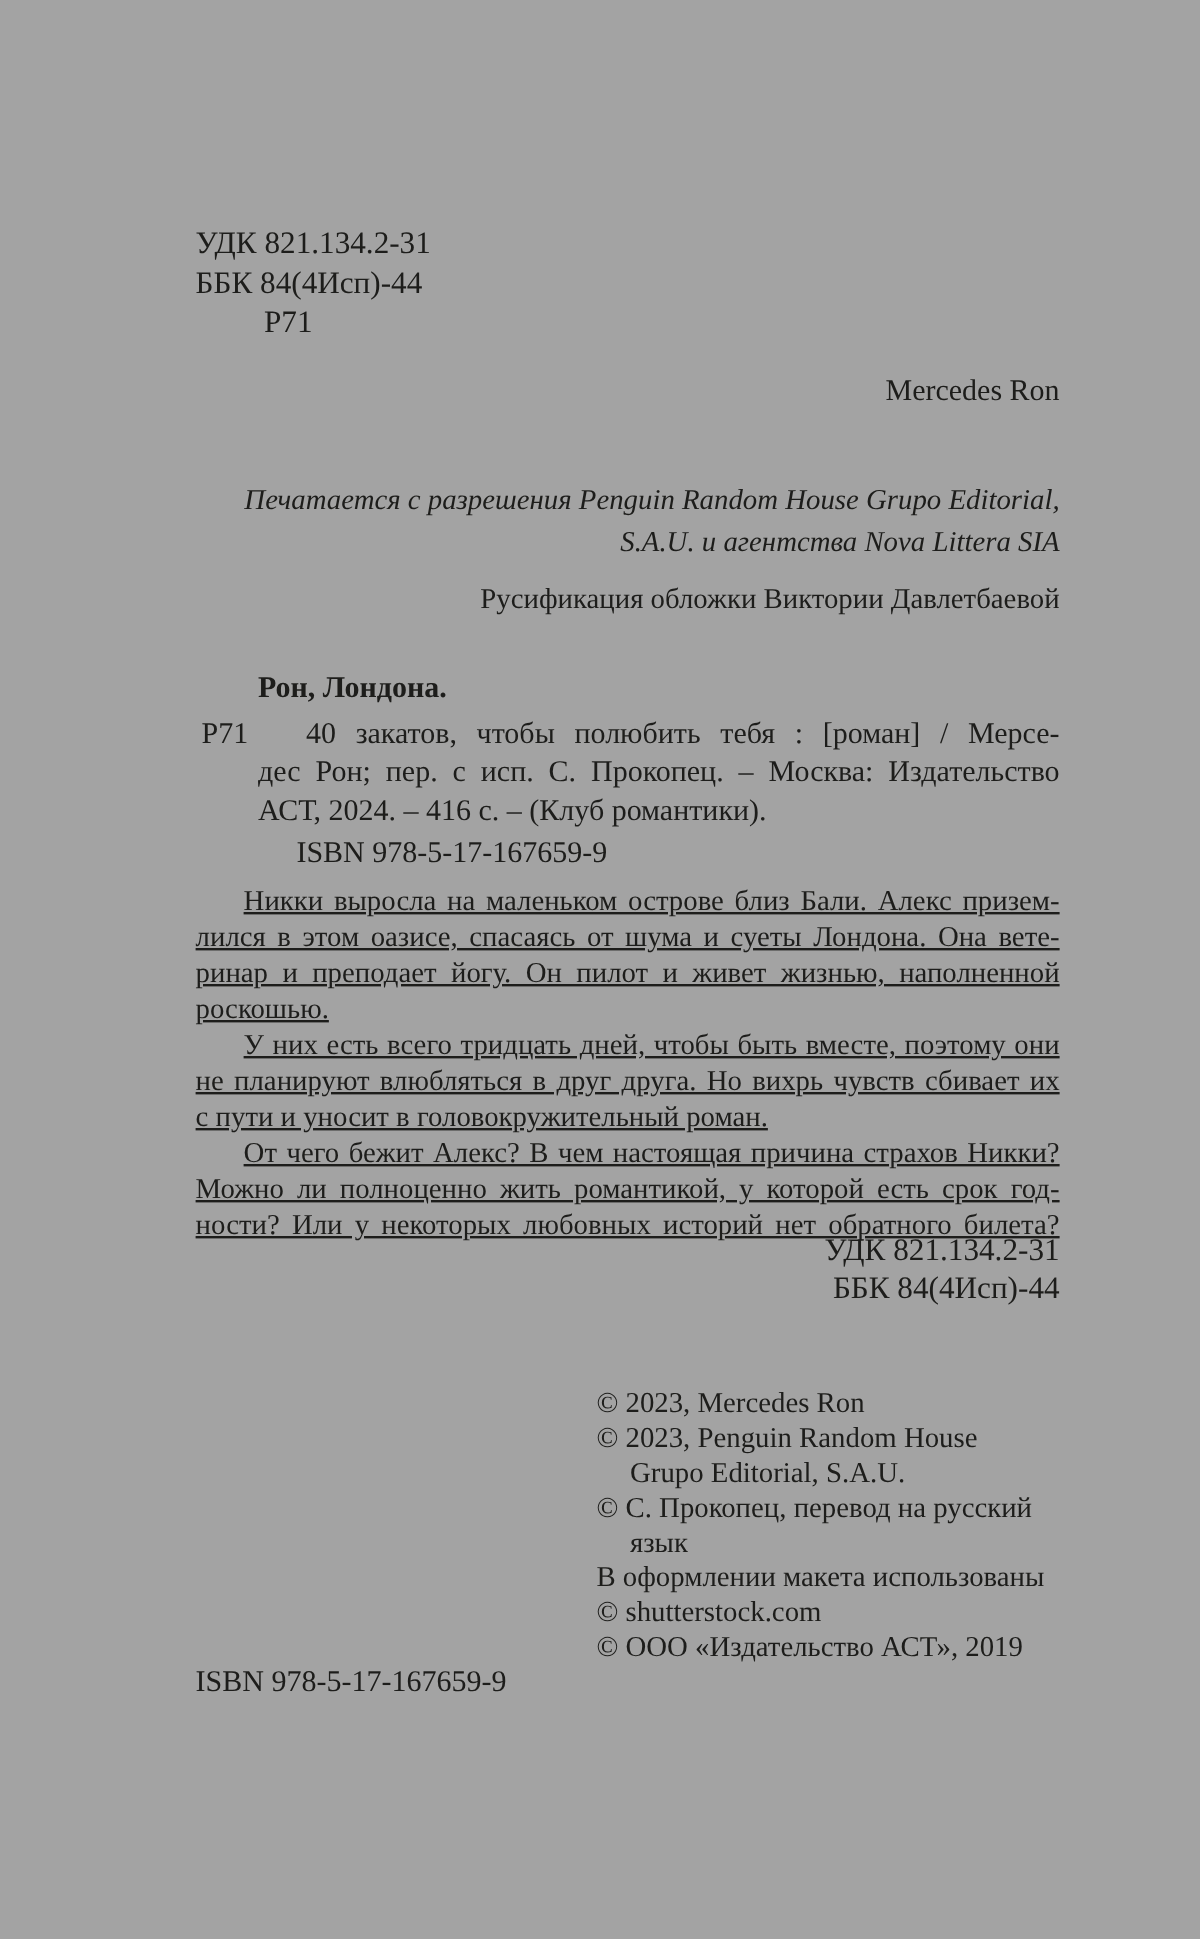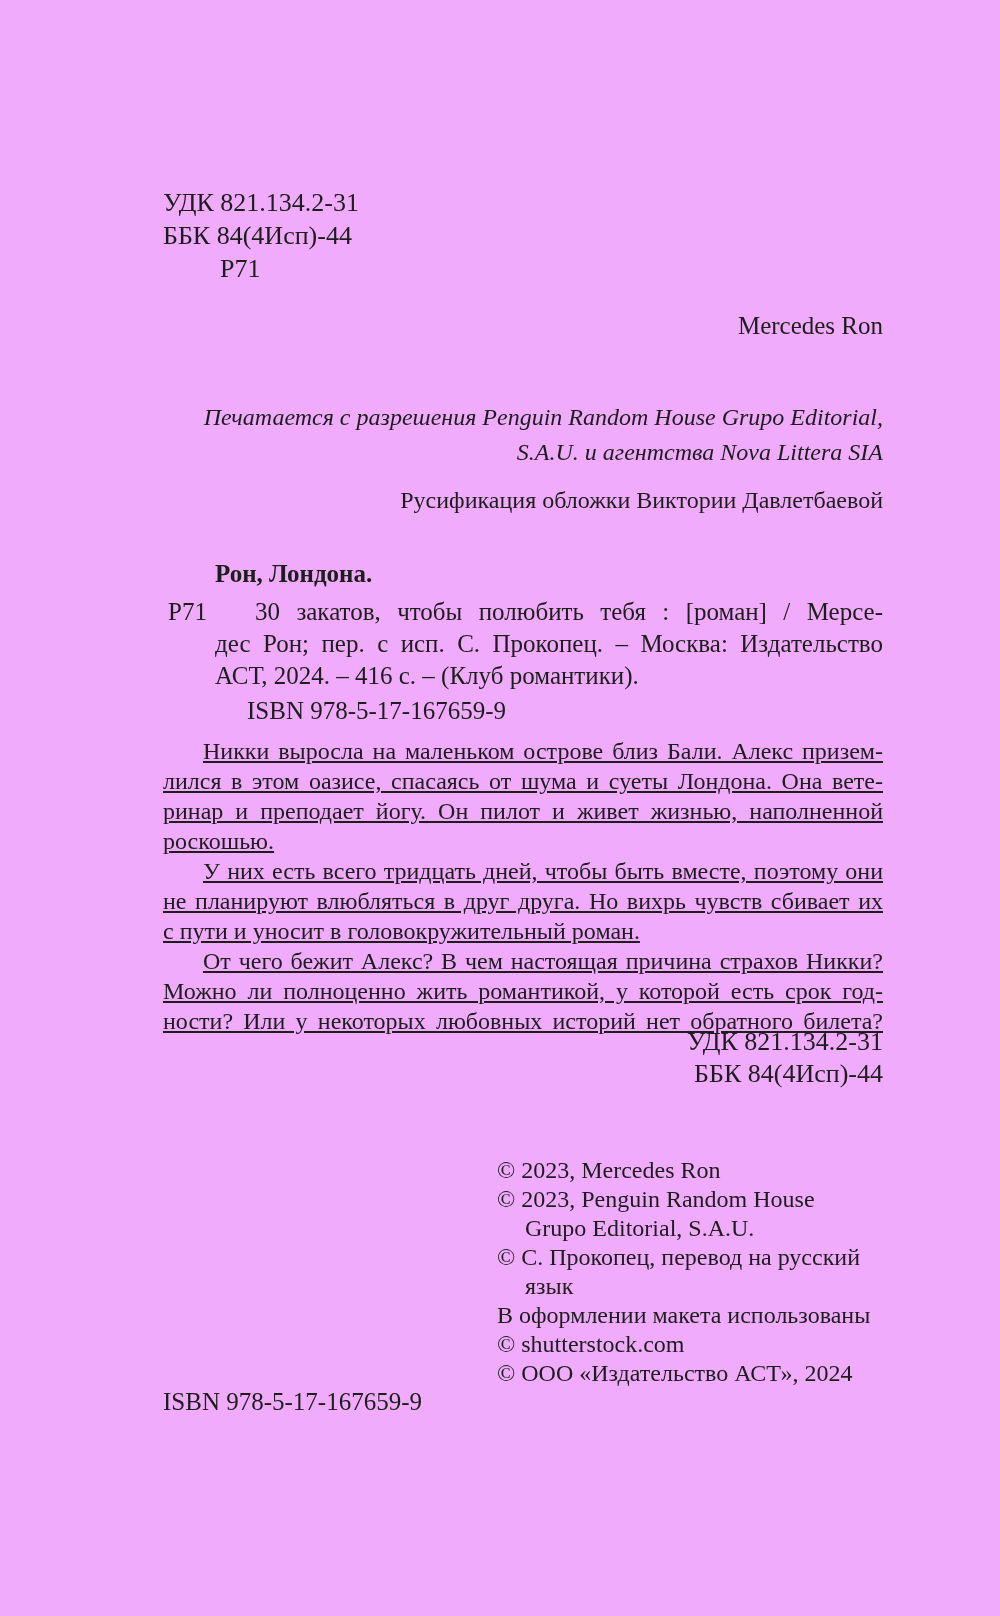--- a/index.html
+++ b/index.html
@@ -4,21 +4,21 @@
 <style>
   html, body {
     margin: 0;
     padding: 0;
     background: #ffffff;
   }
   #page {
     position: relative;
     width: 1000px;
     height: 1616px;
-    background: #f0abfc;
+    background: #a3a3a3;
     font-family: "Liberation Serif", "DejaVu Serif", serif;
     color: #1d1d1b;
     overflow: hidden;
   }
   .abs { position: absolute; }
 
   
   .head-codes {
     left: 163px; top: 186px;
     font-size: 26px; line-height: 33px;
@@ -86,21 +86,21 @@
 
   <div class="abs centered permission">
     <div>Печатается с разрешения Penguin Random House Grupo Editorial,</div>
     <div>S.A.U. и агентства Nova Littera SIA</div>
   </div>
 
   <div class="abs centered cover-note">Русификация обложки Виктории Давлетбаевой</div>
 
   <div class="abs cat-author">Рон, Лондона.</div>
   <div class="abs cat-code">Р71</div>
-  <div class="abs bib-l1">30 закатов, чтобы полюбить тебя : [роман] / Мерсе-</div>
+  <div class="abs bib-l1">40 закатов, чтобы полюбить тебя : [роман] / Мерсе-</div>
   <div class="abs bib-l2">дес Рон; пер. с исп. С. Прокопец. – Москва: Издательство</div>
   <div class="abs bib-l3">АСТ, 2024. – 416 с. – (Клуб романтики).</div>
   <div class="abs isbn-top">ISBN 978-5-17-167659-9</div>
 
   <div class="abs annotation">
     <div class="ln fill ind">Никки выросла на маленьком острове близ Бали. Алекс призем-</div>
     <div class="ln fill">лился в этом оазисе, спасаясь от шума и суеты Лондона. Она вете-</div>
     <div class="ln fill">ринар и преподает йогу. Он пилот и живет жизнью, наполненной</div>
     <div class="ln">роскошью.</div>
     <div class="ln fill ind">У них есть всего тридцать дней, чтобы быть вместе, поэтому они</div>
@@ -117,18 +117,18 @@
   </div>
 
   <div class="abs copyright">
     <div>© 2023, Mercedes Ron</div>
     <div>© 2023, Penguin Random House</div>
     <div class="cont">Grupo Editorial, S.A.U.</div>
     <div>© С. Прокопец, перевод на русский</div>
     <div class="cont">язык</div>
     <div>В оформлении макета использованы</div>
     <div>© shutterstock.com</div>
-    <div>© ООО «Издательство АСТ», 2024</div>
+    <div>© ООО «Издательство АСТ», 2019</div>
   </div>
 
   <div class="abs isbn-bottom">ISBN 978-5-17-167659-9</div>
 
 </div>
 
 </body></html>

